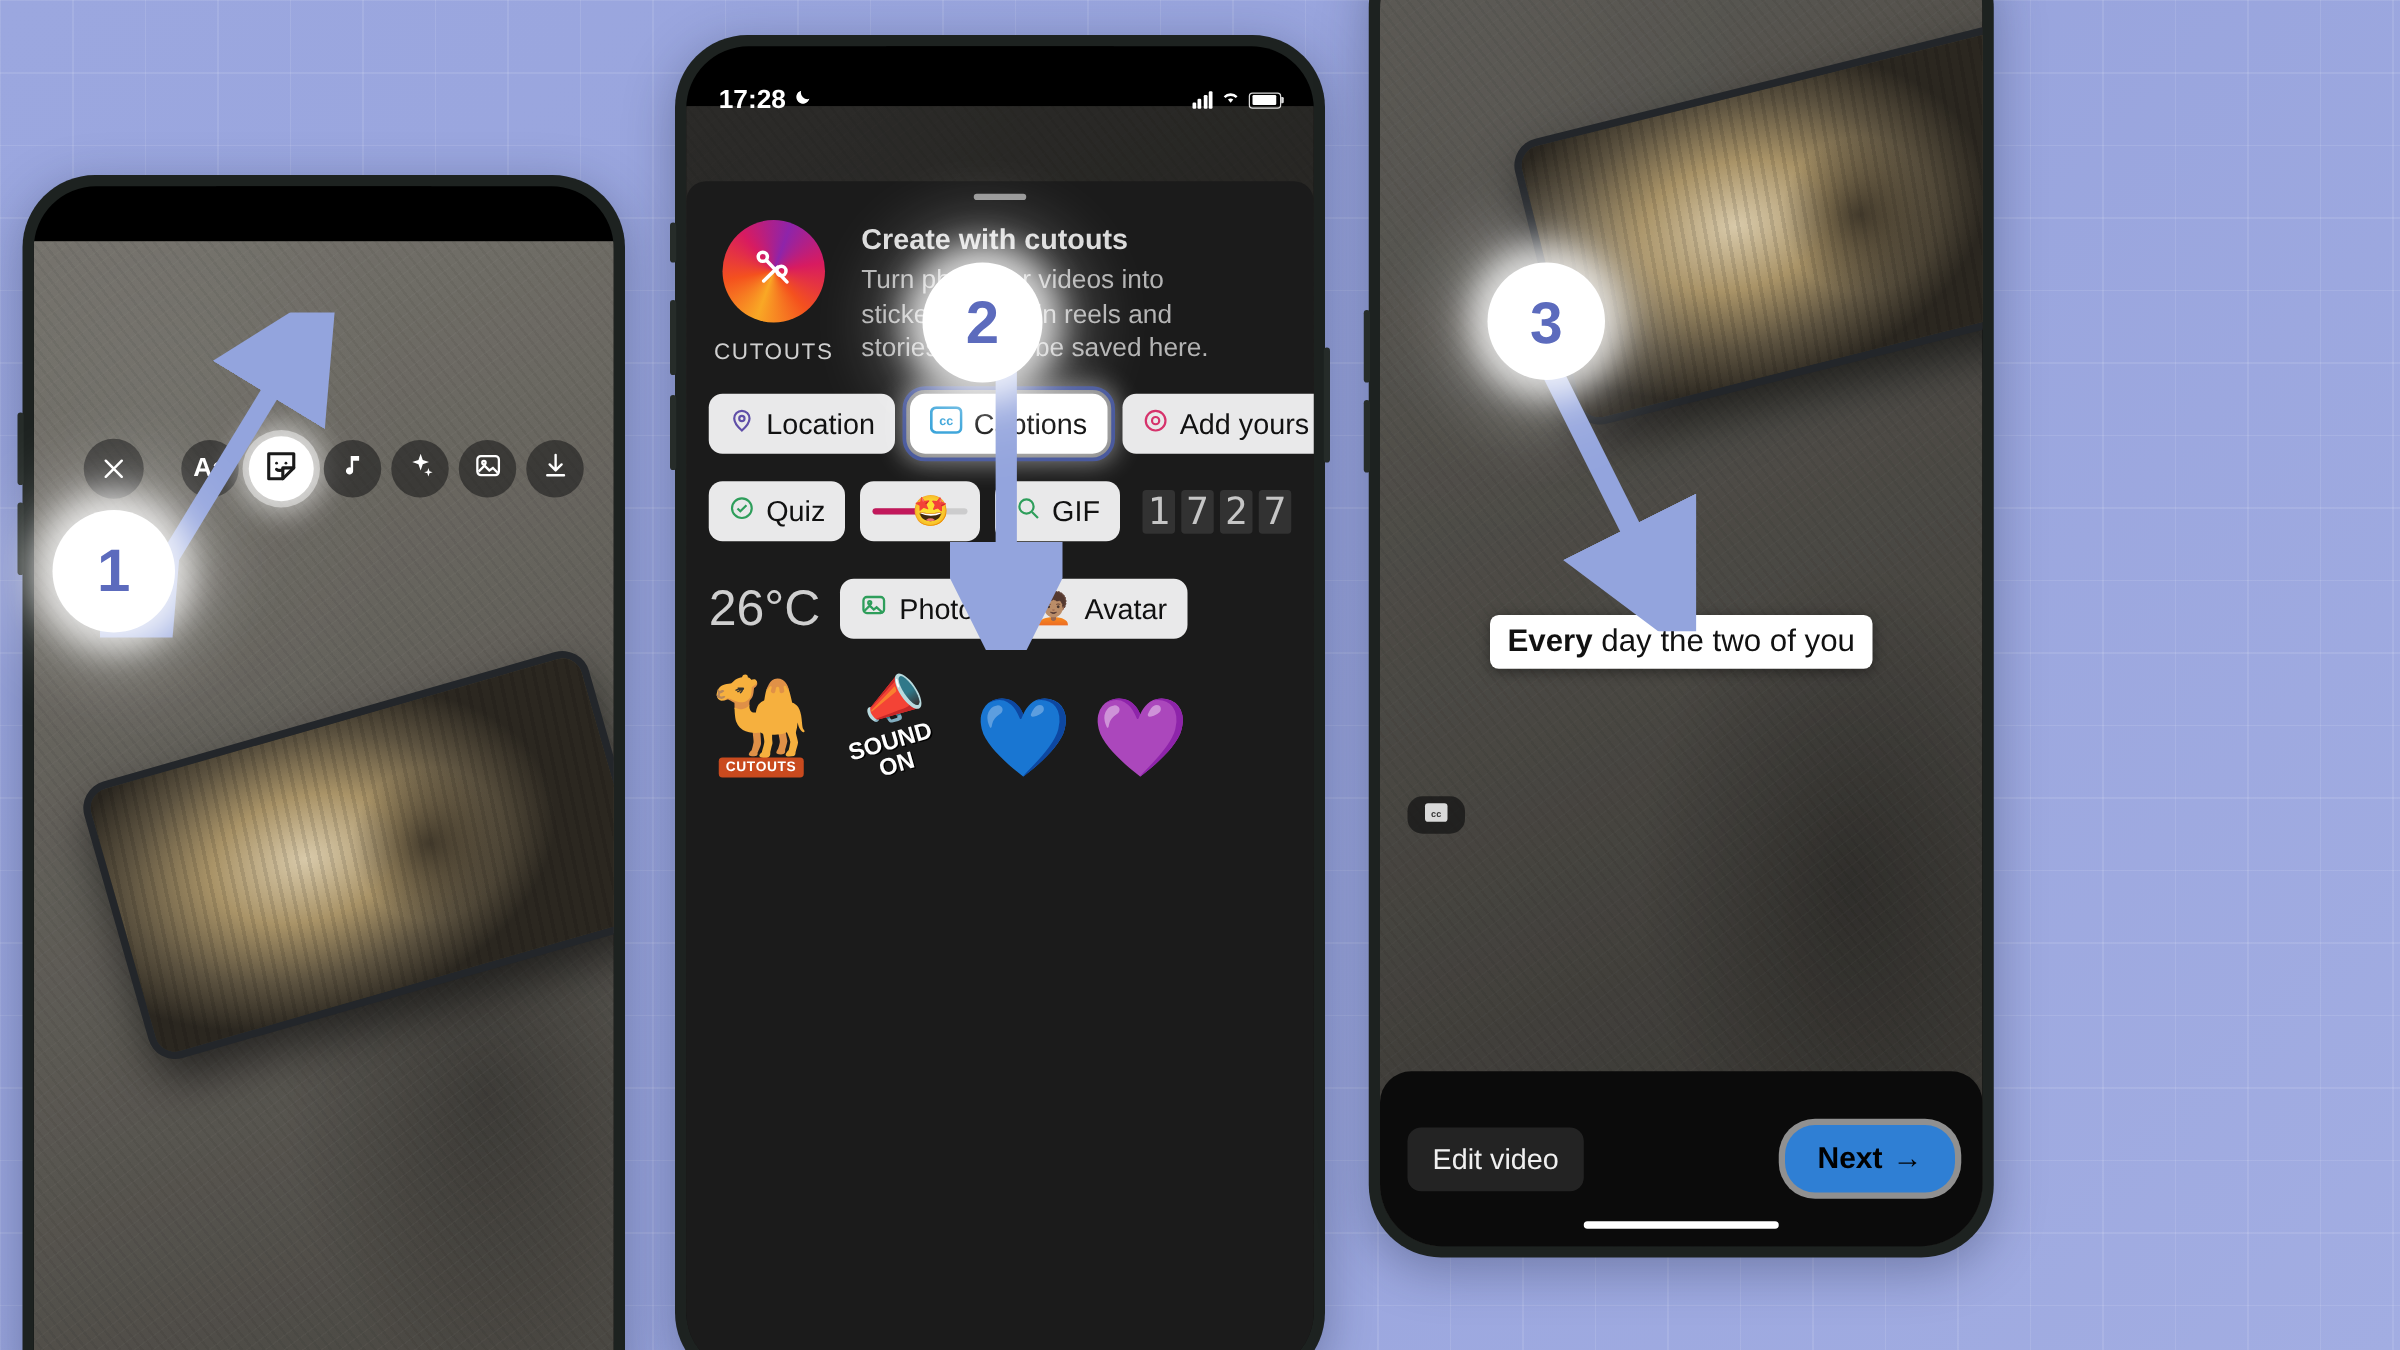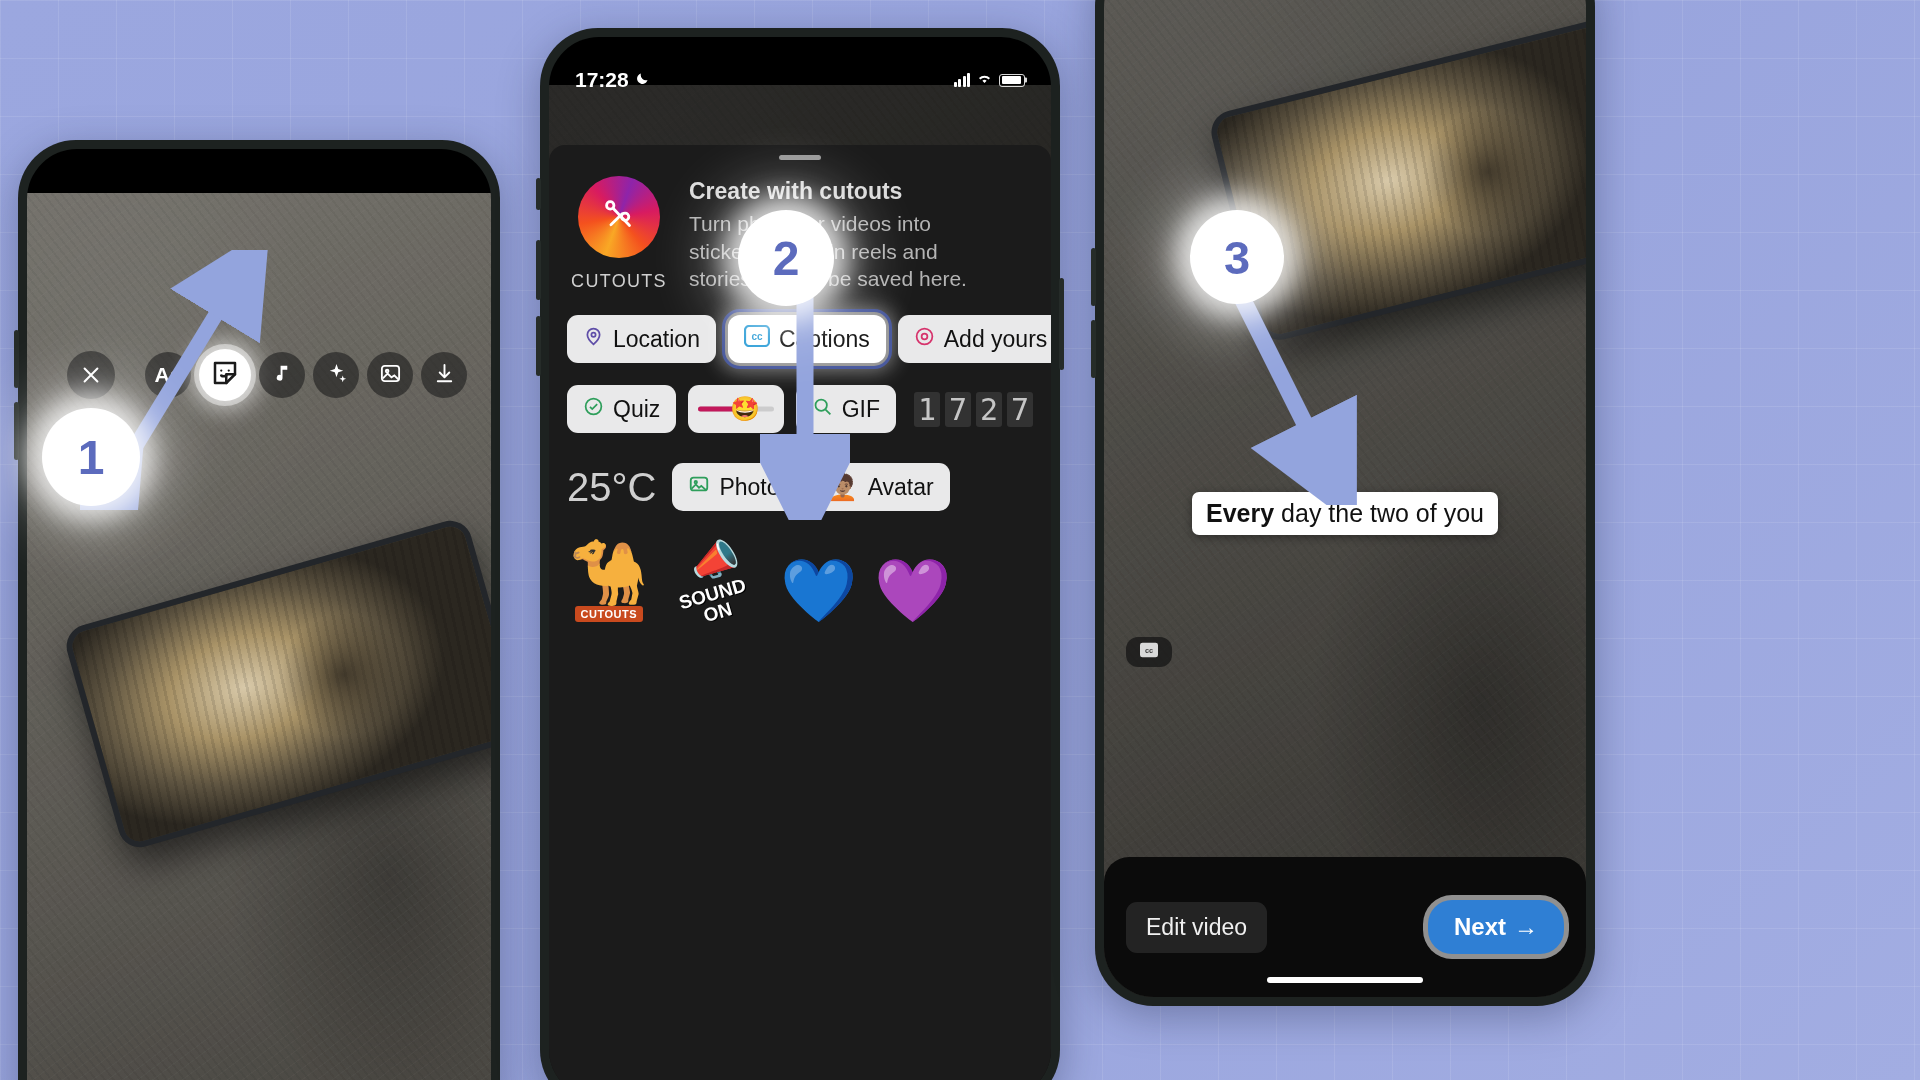--- a/index.html
+++ b/index.html
@@ -276,21 +276,21 @@
     z-index:6;
     border-radius:25px;
   }
   .edit-video {
     background: rgba(255,255,255,.10);
     color:#f0f0f0; font-size:23px;
     border-radius: 11px;
     padding: 12px 20px;
   }
   .next-btn {
-    background:#2f7fd4; color:#ffffff; font-size:24px; font-weight:600;
+    background:#2f7fd4; color:#000000; font-size:24px; font-weight:600;
     border-radius: 24px;
     padding: 13px 26px;
     display:flex; align-items:center; gap:8px;
     box-shadow: 0 0 0 5px rgba(255,255,255,.55);
   }
   .home-ind {
     position:absolute; left:50%; transform:translateX(-50%);
     height:6px; border-radius:4px; background:#fff; z-index:8;
   }
 
@@ -506,21 +506,21 @@
         </div>
         <div class="time-sticker">
           <span>1</span>
           <span>7</span>
           <span>2</span>
           <span>7</span>
         </div>
       </div>
 
       <div class="pill-row" style="margin-top:30px; gap:16px;">
-        <div class="temp">25°C</div>
+        <div class="temp">26°C</div>
         <div class="pill">
           <span>
             <svg width="22" height="22" viewBox="0 0 24 24" fill="none" stroke="#2e9e5b" stroke-width="2">
                 <rect x="3" y="5" width="18" height="14" rx="3"></rect>
                 <circle cx="8.5" cy="10" r="1.3"></circle>
                 <path d="M4 17l4.5-4.5 3.5 3.5 2.5-2 5.5 5"></path>
               </svg>
           </span>
           <span>Photo</span>
         </div>

